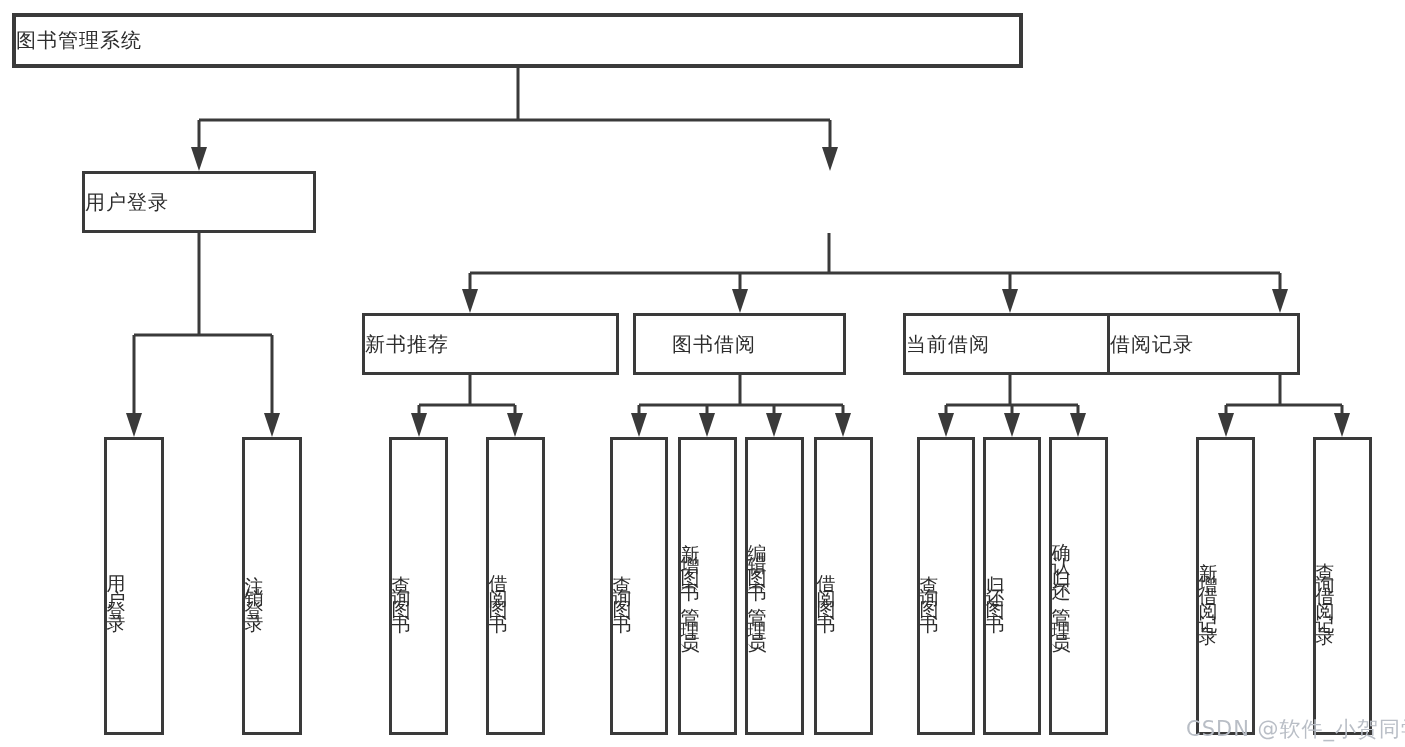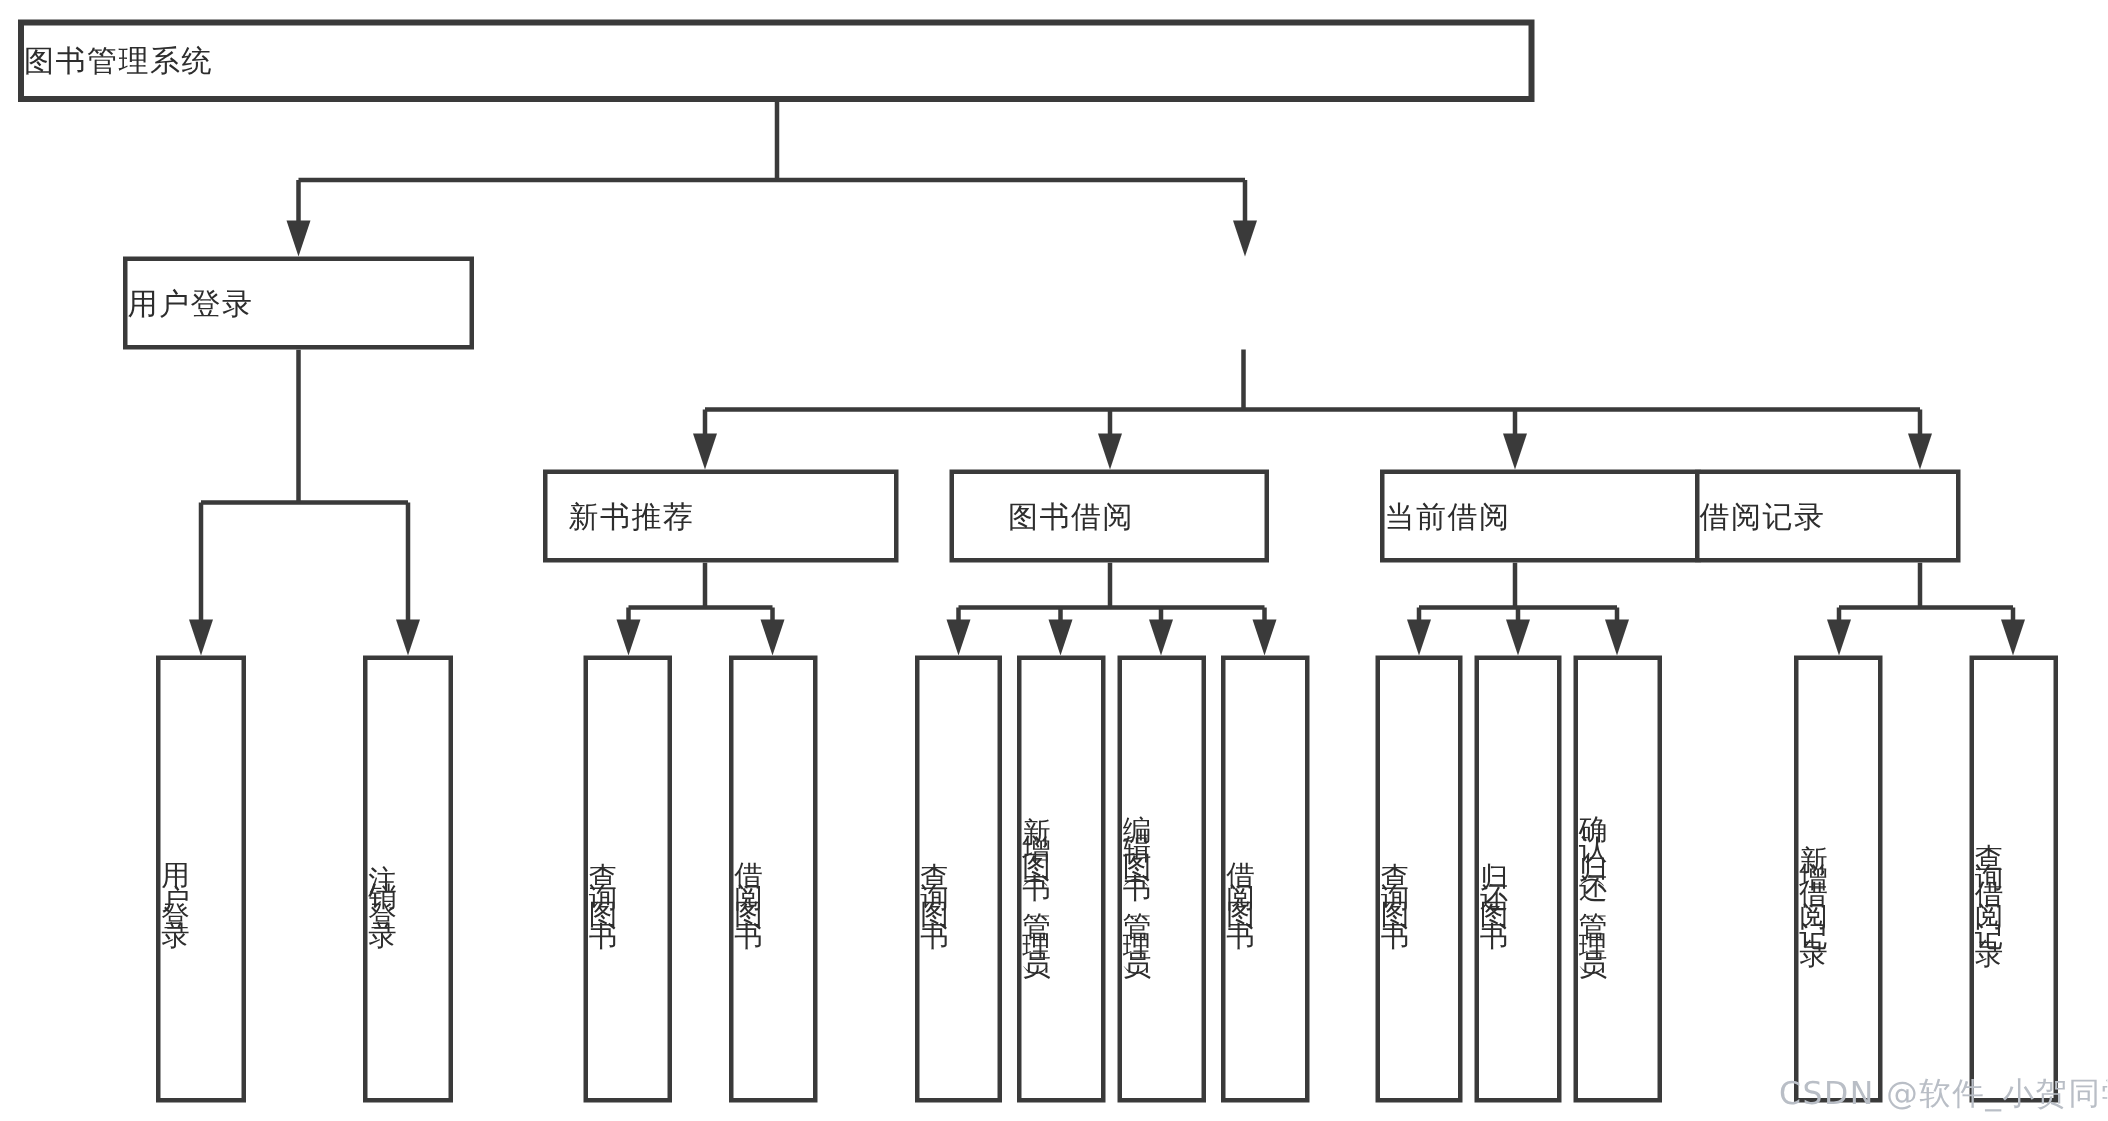--- a/index.html
+++ b/index.html
@@ -100,30 +100,30 @@
   </svg>
 
   <div class="box root" style="left:12px; top:13px; width:1011px; height:55px;">
     <span class="hlabel">图书管理系统</span>
   </div>
 
   <div class="box" style="left:82px; top:171px; width:234px; height:62px;">
     <span class="hlabel">用户登录</span>
   </div>
 
-  <div class="box" style="left:362px; top:313px; width:237px; height:62px;padding-left:14px;">
+  <div class="box" style="left:362px; top:313px; width:257px; height:62px;">
     <span class="hlabel">新书推荐</span>
   </div>
   <div class="box" style="left:633px; top:313px; width:213px; height:62px;padding-left:36px;">
     <span class="hlabel">图书借阅</span>
   </div>
-  <div class="box" style="left:903px; top:313px; width:214px; height:62px;margin-left:17px;">
+  <div class="box" style="left:903px; top:313px; width:214px; height:62px;">
     <span class="hlabel">当前借阅</span>
   </div>
-  <div class="box" style="left:1130px; top:313px; width:177px; height:62px;">
+  <div class="box" style="left:1107px; top:313px; width:193px; height:62px;">
     <span class="hlabel">借阅记录</span>
   </div>
 
   <div class="box leaf" style="left:104px; top:437px; width:60px; height:298px;">
     <span class="vlabel">用户登录</span>
   </div>
   <div class="box leaf" style="left:242px; top:437px; width:60px; height:298px;">
     <span class="vlabel">注销登录</span>
   </div>
 

